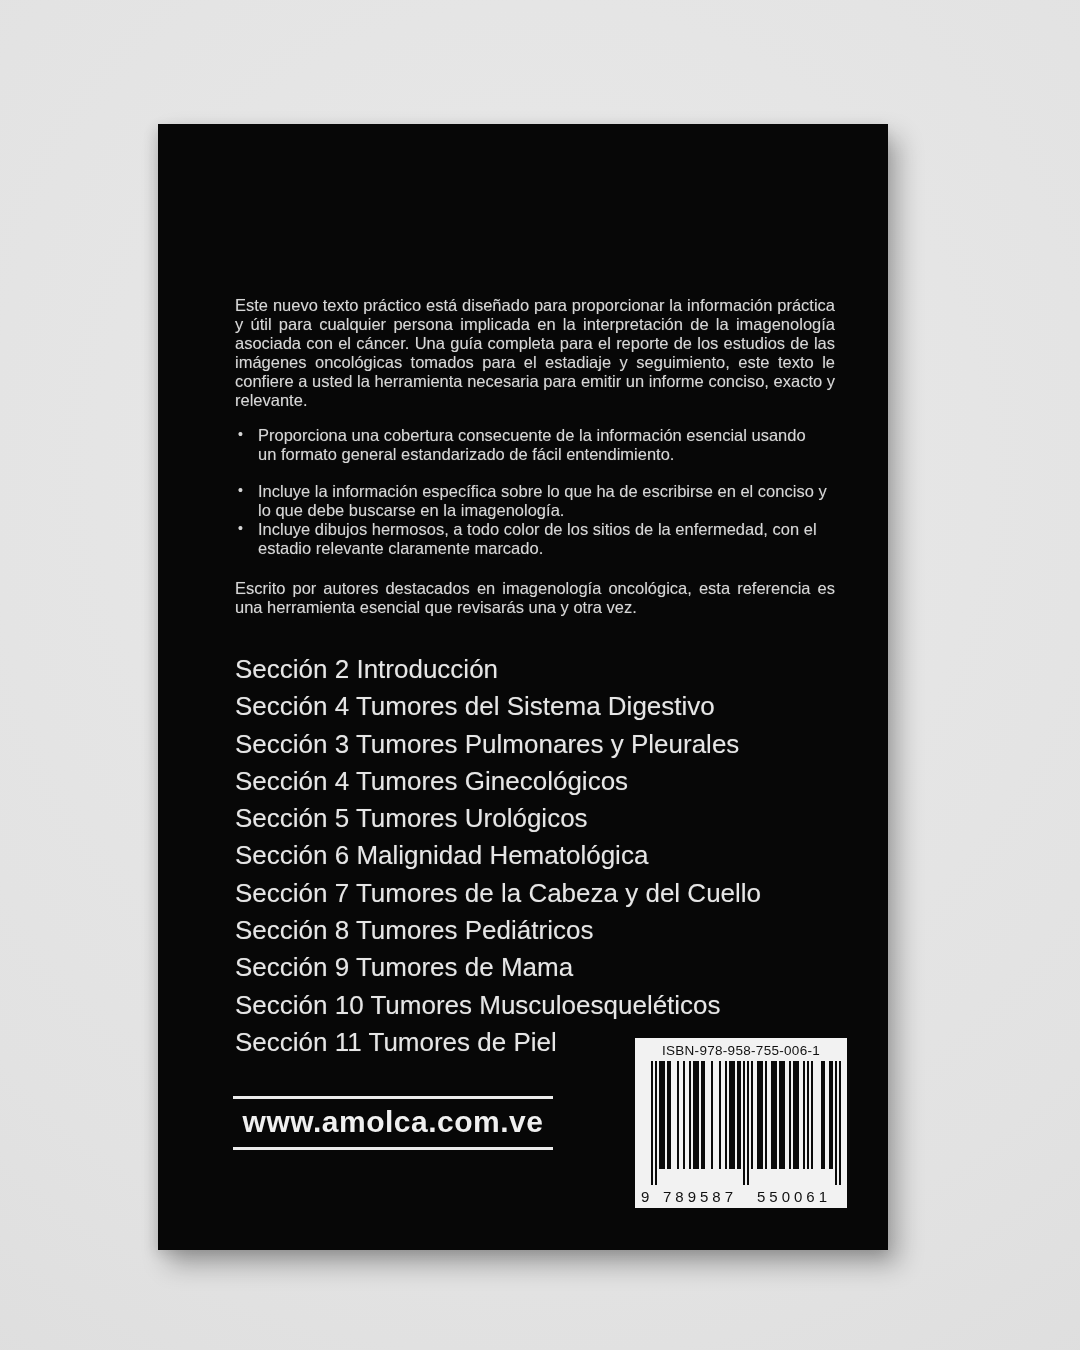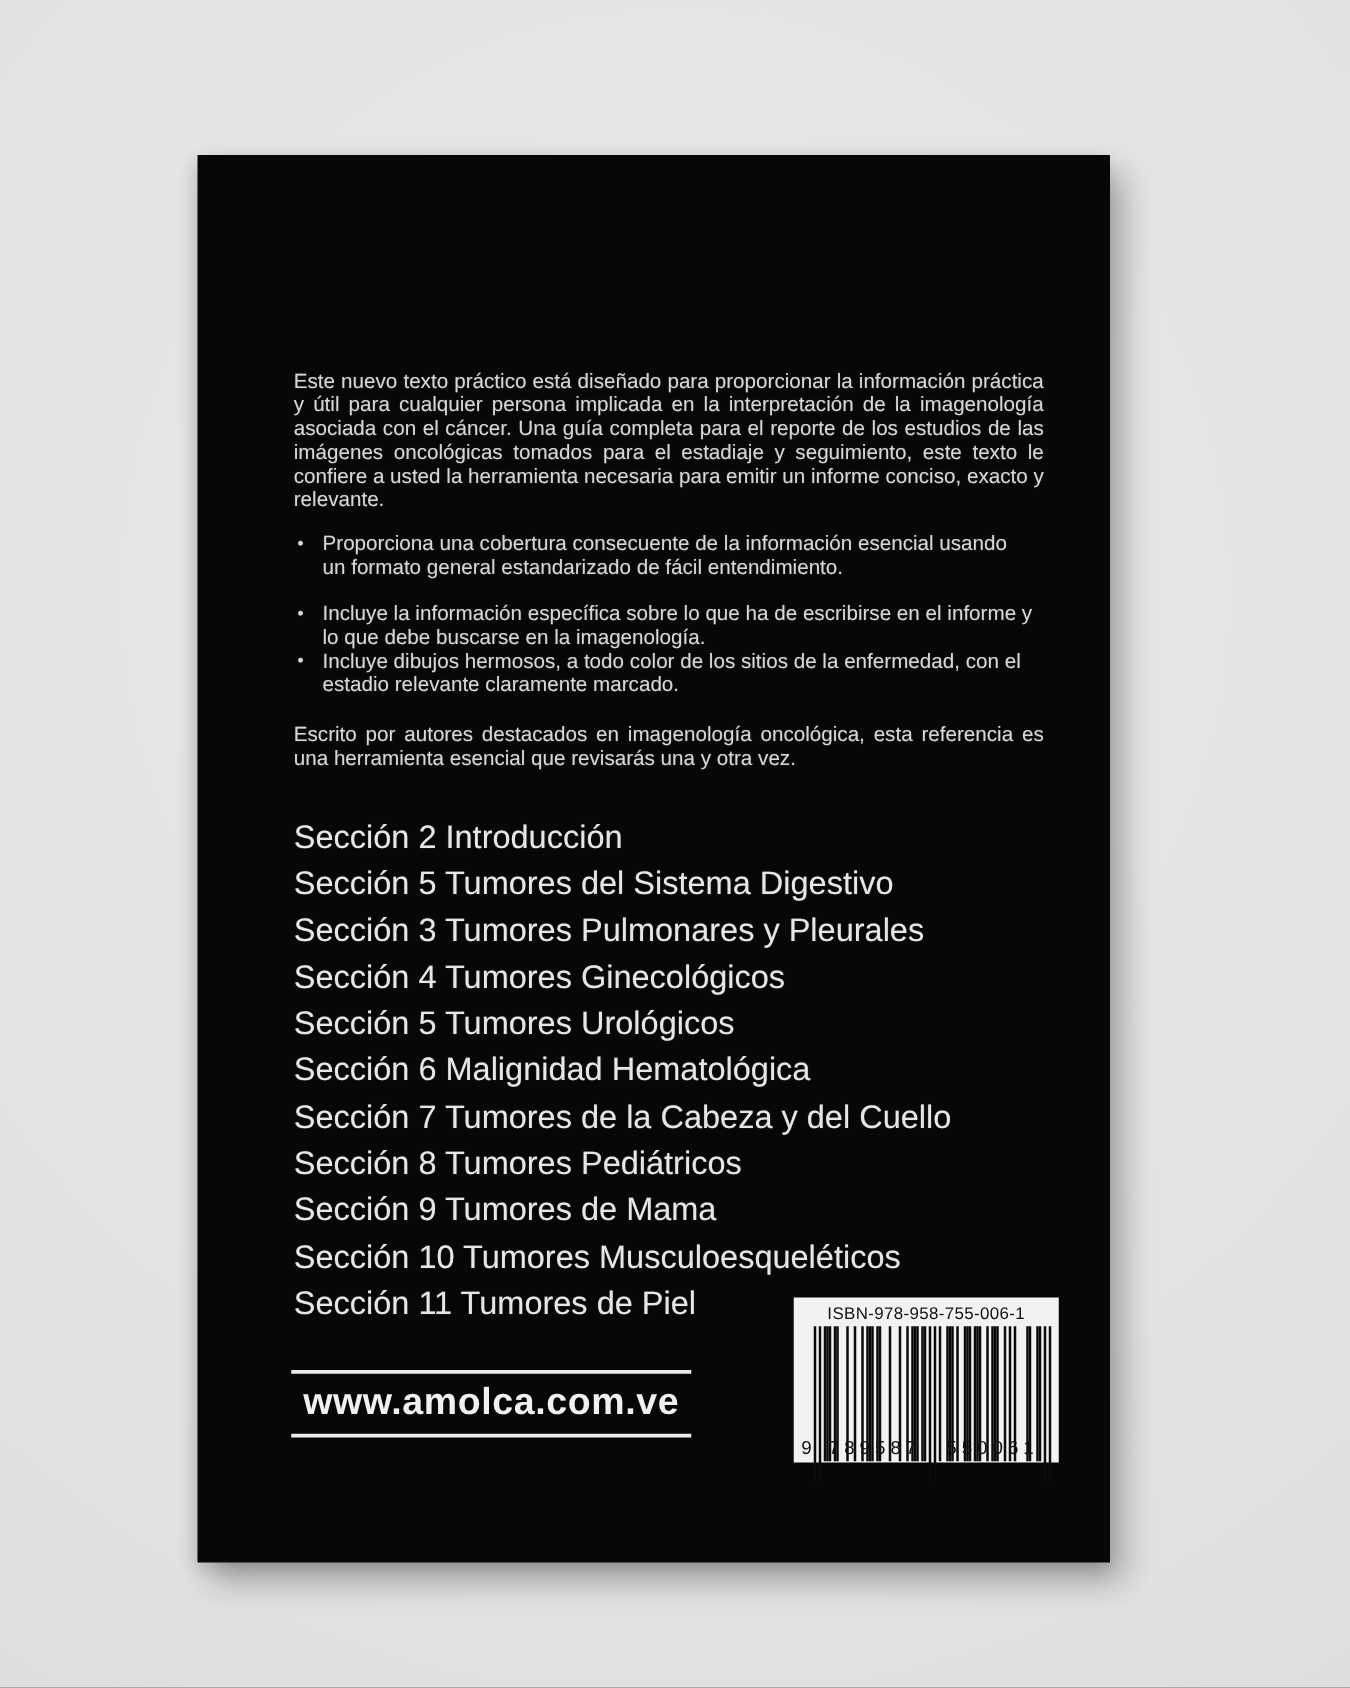--- a/index.html
+++ b/index.html
@@ -40,21 +40,21 @@
   .url-block{
     position:absolute;left:75px;top:972px;width:320px;
     border-top:3px solid #ebebeb;border-bottom:3px solid #ebebeb;
     padding:6px 0 8px 0;text-align:center;
   }
   .url-text{
     font-size:30px;font-weight:bold;letter-spacing:0.5px;
     color: var(--url-text,#f0f0f0);
   }
   .barcode-box{
-    position:absolute;left:477px;top:914px;width:212px;height:132px;
+    position:absolute;left:477px;top:914px;width:212px;height:170px;
     box-sizing:border-box;background: var(--barcode-bg,#f2f2f2);
     padding:5px 6px 4px 6px;
   }
   .isbn{font-size:13.5px;letter-spacing:.3px;text-align:center;color:var(--barcode-ink,#111);}
   .bars{display:flex;align-items:flex-start;height:108px;margin-top:3px;padding-left:10px;overflow:visible;}
   .m{flex:none;width:2px;height:108px;}
   .m.b{background:#0b0b0b;}
   .m.g{height:124px;}
   .digits{
     position:absolute;left:6px;bottom:3px;width:200px;display:flex;align-items:flex-end;
@@ -72,34 +72,34 @@
     <div class="content">
       <p class="intro">Este nuevo texto práctico está diseñado para proporcionar la información práctica y útil para cualquier persona implicada en la interpretación de la imagenología asociada con el cáncer. Una guía completa para el reporte de los estudios de las imágenes oncológicas tomados para el estadiaje y seguimiento, este texto le confiere a usted la herramienta necesaria para emitir un informe conciso, exacto y relevante.</p>
 
       <ul class="bullets">
         <li>
           <span class="marker">•</span>
           <span>Proporciona una cobertura consecuente de la información esencial usando un formato general estandarizado de fácil entendimiento.</span>
         </li>
         <li>
           <span class="marker">•</span>
-          <span>Incluye la información específica sobre lo que ha de escribirse en el informe y lo que debe buscarse en la imagenología.</span>
+          <span>Incluye la información específica sobre lo que ha de escribirse en el conciso y lo que debe buscarse en la imagenología.</span>
         </li>
         <li class="no-gap">
           <span class="marker">•</span>
           <span>Incluye dibujos hermosos, a todo color de los sitios de la enfermedad, con el estadio relevante claramente marcado.</span>
         </li>
       </ul>
 
       <p class="closing">Escrito por autores destacados en imagenología oncológica, esta referencia es una herramienta esencial que revisarás una y otra vez.</p>
 
 
       <ul class="sections">
         <li>Sección 2 Introducción</li>
-        <li>Sección 5 Tumores del Sistema Digestivo</li>
+        <li>Sección 4 Tumores del Sistema Digestivo</li>
         <li>Sección 3 Tumores Pulmonares y Pleurales</li>
         <li>Sección 4 Tumores Ginecológicos</li>
         <li>Sección 5 Tumores Urológicos</li>
         <li>Sección 6 Malignidad Hematológica</li>
         <li>Sección 7 Tumores de la Cabeza y del Cuello</li>
         <li>Sección 8 Tumores Pediátricos</li>
         <li>Sección 9 Tumores de Mama</li>
         <li>Sección 10 Tumores Musculoesqueléticos</li>
         <li>Sección 11 Tumores de Piel</li>
       </ul>

